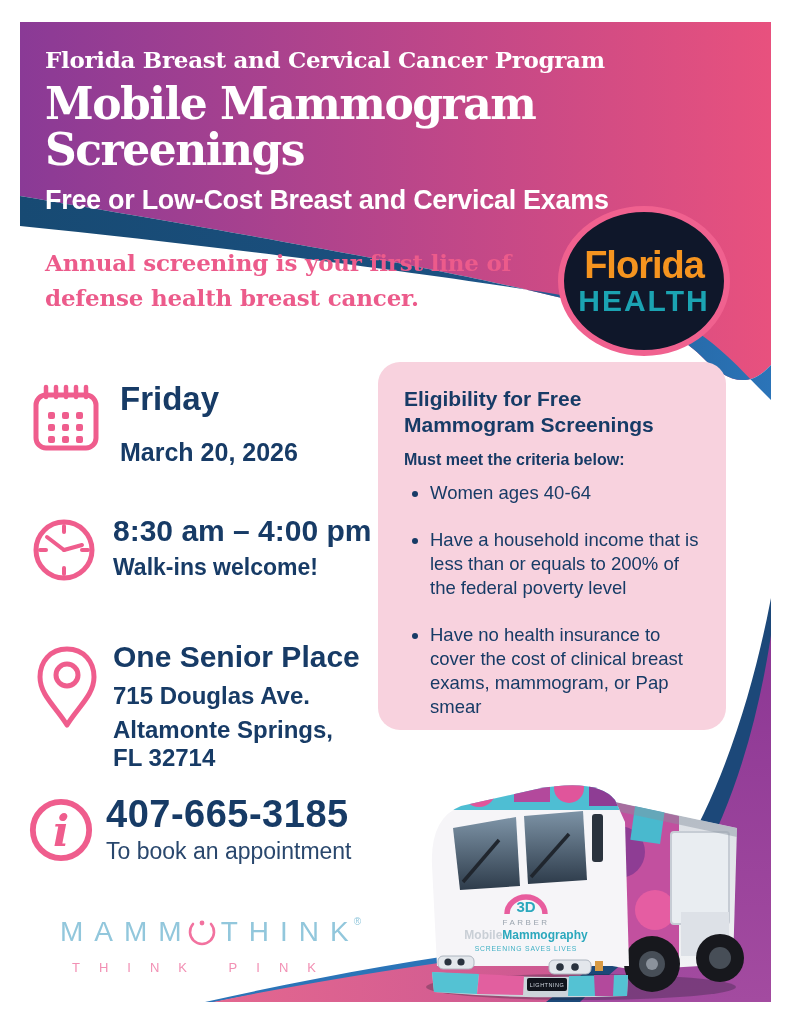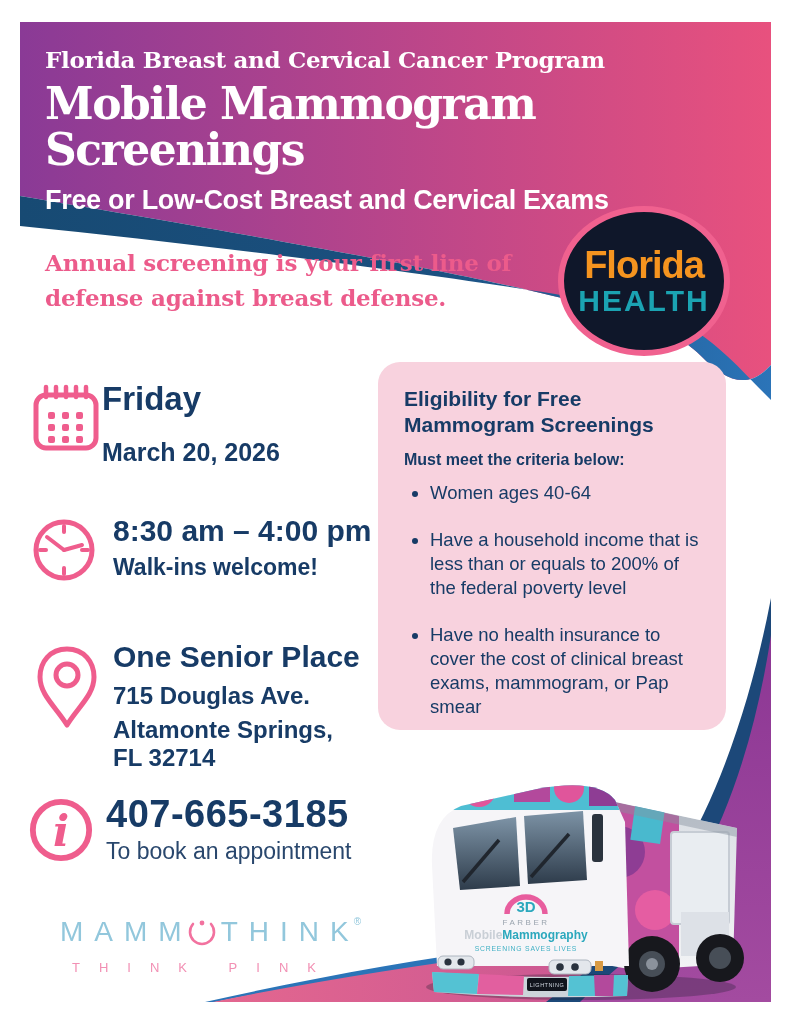--- a/index.html
+++ b/index.html
@@ -100,21 +100,21 @@
     <div class="hdr-sub">Free or Low-Cost Breast and Cervical Exams</div>
   </div>
 
   <div class="fh-logo">
     <div class="fh-top">Florida</div>
     <div class="fh-bottom">HEALTH</div>
   </div>
 
   <div class="tagline">
     <span>Annual screening is your first line of</span><br>
-    <span>defense against breast defense.</span>
+    <span>defense health breast cancer.</span>
   </div>
 
   <svg class="icon" style="left:28px;top:380px;width:76px;height:76px" viewBox="0 0 76 76">
     <rect x="8" y="15" width="60" height="53" rx="10" fill="none" stroke="#EF5D8D" stroke-width="5"></rect>
     <g stroke="#EF5D8D" stroke-width="4.5" stroke-linecap="round">
       <line x1="18" y1="7" x2="18" y2="17"></line>
         <line x1="28" y1="7" x2="28" y2="17"></line>
       <line x1="38" y1="7" x2="38" y2="17"></line>
         <line x1="48" y1="7" x2="48" y2="17"></line>
       <line x1="58" y1="7" x2="58" y2="17"></line>
@@ -124,21 +124,21 @@
         <rect x="34" y="32" width="7" height="7" rx="2"></rect>
         <rect x="48" y="32" width="7" height="7" rx="2"></rect>
       <rect x="20" y="44" width="7" height="7" rx="2"></rect>
         <rect x="34" y="44" width="7" height="7" rx="2"></rect>
         <rect x="48" y="44" width="7" height="7" rx="2"></rect>
       <rect x="20" y="56" width="7" height="7" rx="2"></rect>
         <rect x="34" y="56" width="7" height="7" rx="2"></rect>
         <rect x="48" y="56" width="7" height="7" rx="2"></rect>
     </g>
   </svg>
-  <div class="row navy" style="left:102px;top:380px">
+  <div class="row navy" style="left:120px;top:380px">
     <div class="d-day">Friday</div>
     <div class="d-date">March 20, 2026</div>
   </div>
 
   <svg class="icon" style="left:30px;top:516px;width:68px;height:68px" viewBox="0 0 68 68">
     <circle cx="34" cy="34" r="28" fill="none" stroke="#EF5D8D" stroke-width="5"></circle>
     <g stroke="#EF5D8D" stroke-width="4" stroke-linecap="round">
       <line x1="34" y1="10" x2="34" y2="16"></line>
         <line x1="52" y1="34" x2="58" y2="34"></line>
       <line x1="34" y1="52" x2="34" y2="58"></line>

